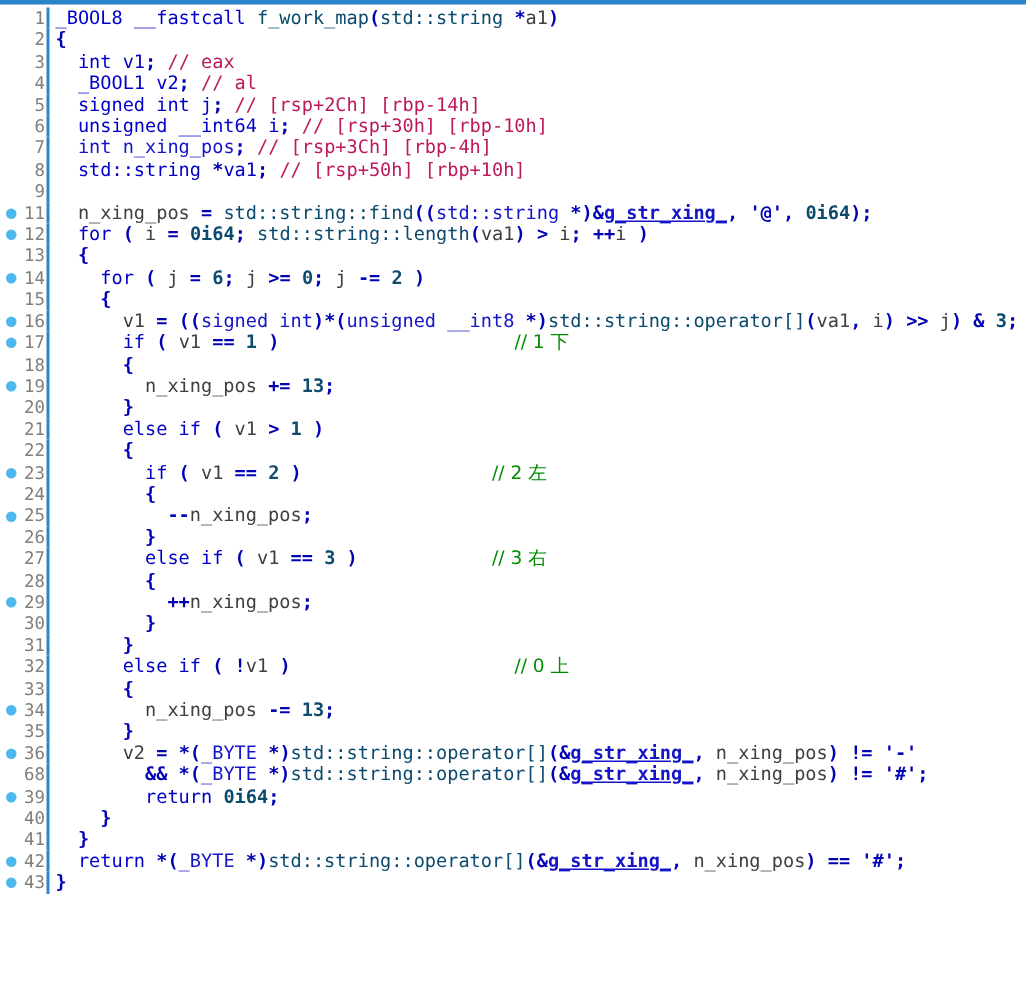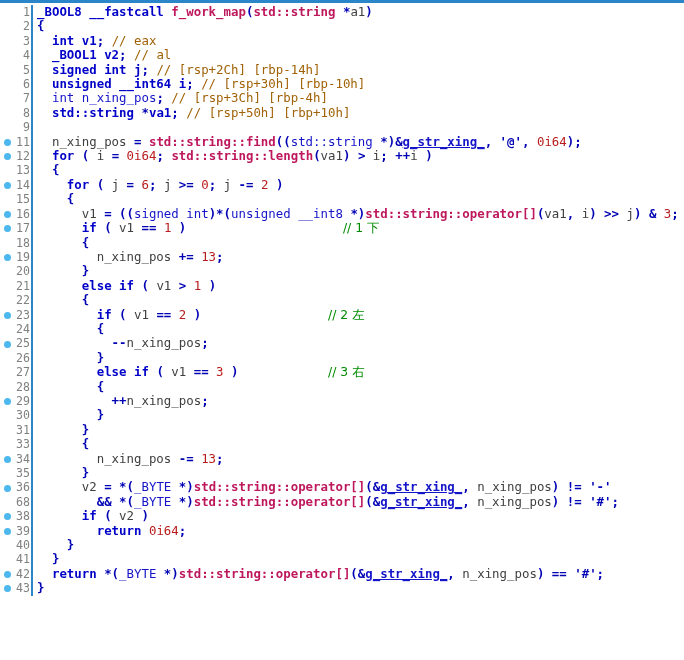--- a/index.html
+++ b/index.html
@@ -56,28 +56,28 @@
     flex:0 0 2px;
     width:2px;height:14.42px;
     background:#2a86c8;
   }
   .src{
     flex:1 1 auto;
     padding-left:4px;
     color:#1414c8;
   }
   
-  .kw   {color:#0000c8;font-weight:bold;}   
-  .fn   {color:#be185d;font-weight:bold;}   
+  .kw   {color:#0000c8;font-weight:normal;}   
+  .fn   {color:#0c4a6e;font-weight:normal;}   
   .var  {color:#404040;}                    
-  .num  {color:#b91c1c;font-weight:normal;}   
+  .num  {color:#0c4a6e;font-weight:bold;}   
   .str  {color:#0000b4;font-weight:bold;}   
   .punc {color:#0000b4;font-weight:bold;}   
   .cmt  {color:#008c00;}                    
-  .cmt2 {color:#a16207;margin-top:47px;}                    
+  .cmt2 {color:#be185d;margin-top:47px;}                    
   .gvar {color:#1414c8;font-weight:bold;text-decoration:underline;margin-top:36px;}
   .type {color:#1414c8;}
   .zh{font-family:"DejaVu Sans","Liberation Sans",sans-serif;}
 </style>
 </head>
 <body>
 
 <div id="editor">
   <div class="code-area">
 
@@ -255,20 +255,25 @@
       <div class="vline"></div>
       <div class="src">        <span class="punc">}</span></div>
     </div>
 
     <div class="line">
       <div class="gutter"><span class="lnum">31</span></div>
       <div class="vline"></div>
       <div class="src">      <span class="punc">}</span></div>
     </div>
 
+    <div class="line">
+      <div class="gutter"><span class="lnum">32</span></div>
+      <div class="vline"></div>
+      <div class="src">      <span class="kw">else if</span> <span class="punc">(</span> <span class="punc">!</span><span class="var">v1</span> <span class="punc">)</span>                    <span class="cmt zh">// 0 上</span></div>
+    </div>
 
     <div class="line">
       <div class="gutter"><span class="lnum">33</span></div>
       <div class="vline"></div>
       <div class="src">      <span class="punc">{</span></div>
     </div>
 
     <div class="line">
       <div class="gutter"><span class="dot"></span><span class="lnum">34</span></div>
       <div class="vline"></div>
@@ -286,25 +291,20 @@
       <div class="vline"></div>
       <div class="src">      <span class="var">v2</span> <span class="punc">=</span> <span class="punc">*(</span><span class="type">_BYTE</span> <span class="punc">*)</span><span class="fn">std::string::operator[]</span><span class="punc">(&amp;</span><span class="gvar">g_str_xing_</span><span class="punc">,</span> <span class="var">n_xing_pos</span><span class="punc">)</span> <span class="punc">!=</span> <span class="str">'-'</span></div>
     </div>
 
     <div class="line">
       <div class="gutter"><span class="lnum">68</span></div>
       <div class="vline"></div>
       <div class="src">        <span class="punc">&amp;&amp;</span> <span class="punc">*(</span><span class="type">_BYTE</span> <span class="punc">*)</span><span class="fn">std::string::operator[]</span><span class="punc">(&amp;</span><span class="gvar">g_str_xing_</span><span class="punc">,</span> <span class="var">n_xing_pos</span><span class="punc">)</span> <span class="punc">!=</span> <span class="str">'#'</span><span class="punc">;</span></div>
     </div>
 
-    <div class="line">
-      <div class="gutter"><span class="dot"></span><span class="lnum">38</span></div>
-      <div class="vline"></div>
-      <div class="src">      <span class="kw">if</span> <span class="punc">(</span> <span class="var">v2</span> <span class="punc">)</span></div>
-    </div>
 
     <div class="line">
       <div class="gutter"><span class="dot"></span><span class="lnum">39</span></div>
       <div class="vline"></div>
       <div class="src">        <span class="kw">return</span> <span class="num">0i64</span><span class="punc">;</span></div>
     </div>
 
     <div class="line">
       <div class="gutter"><span class="lnum">40</span></div>
       <div class="vline"></div>

